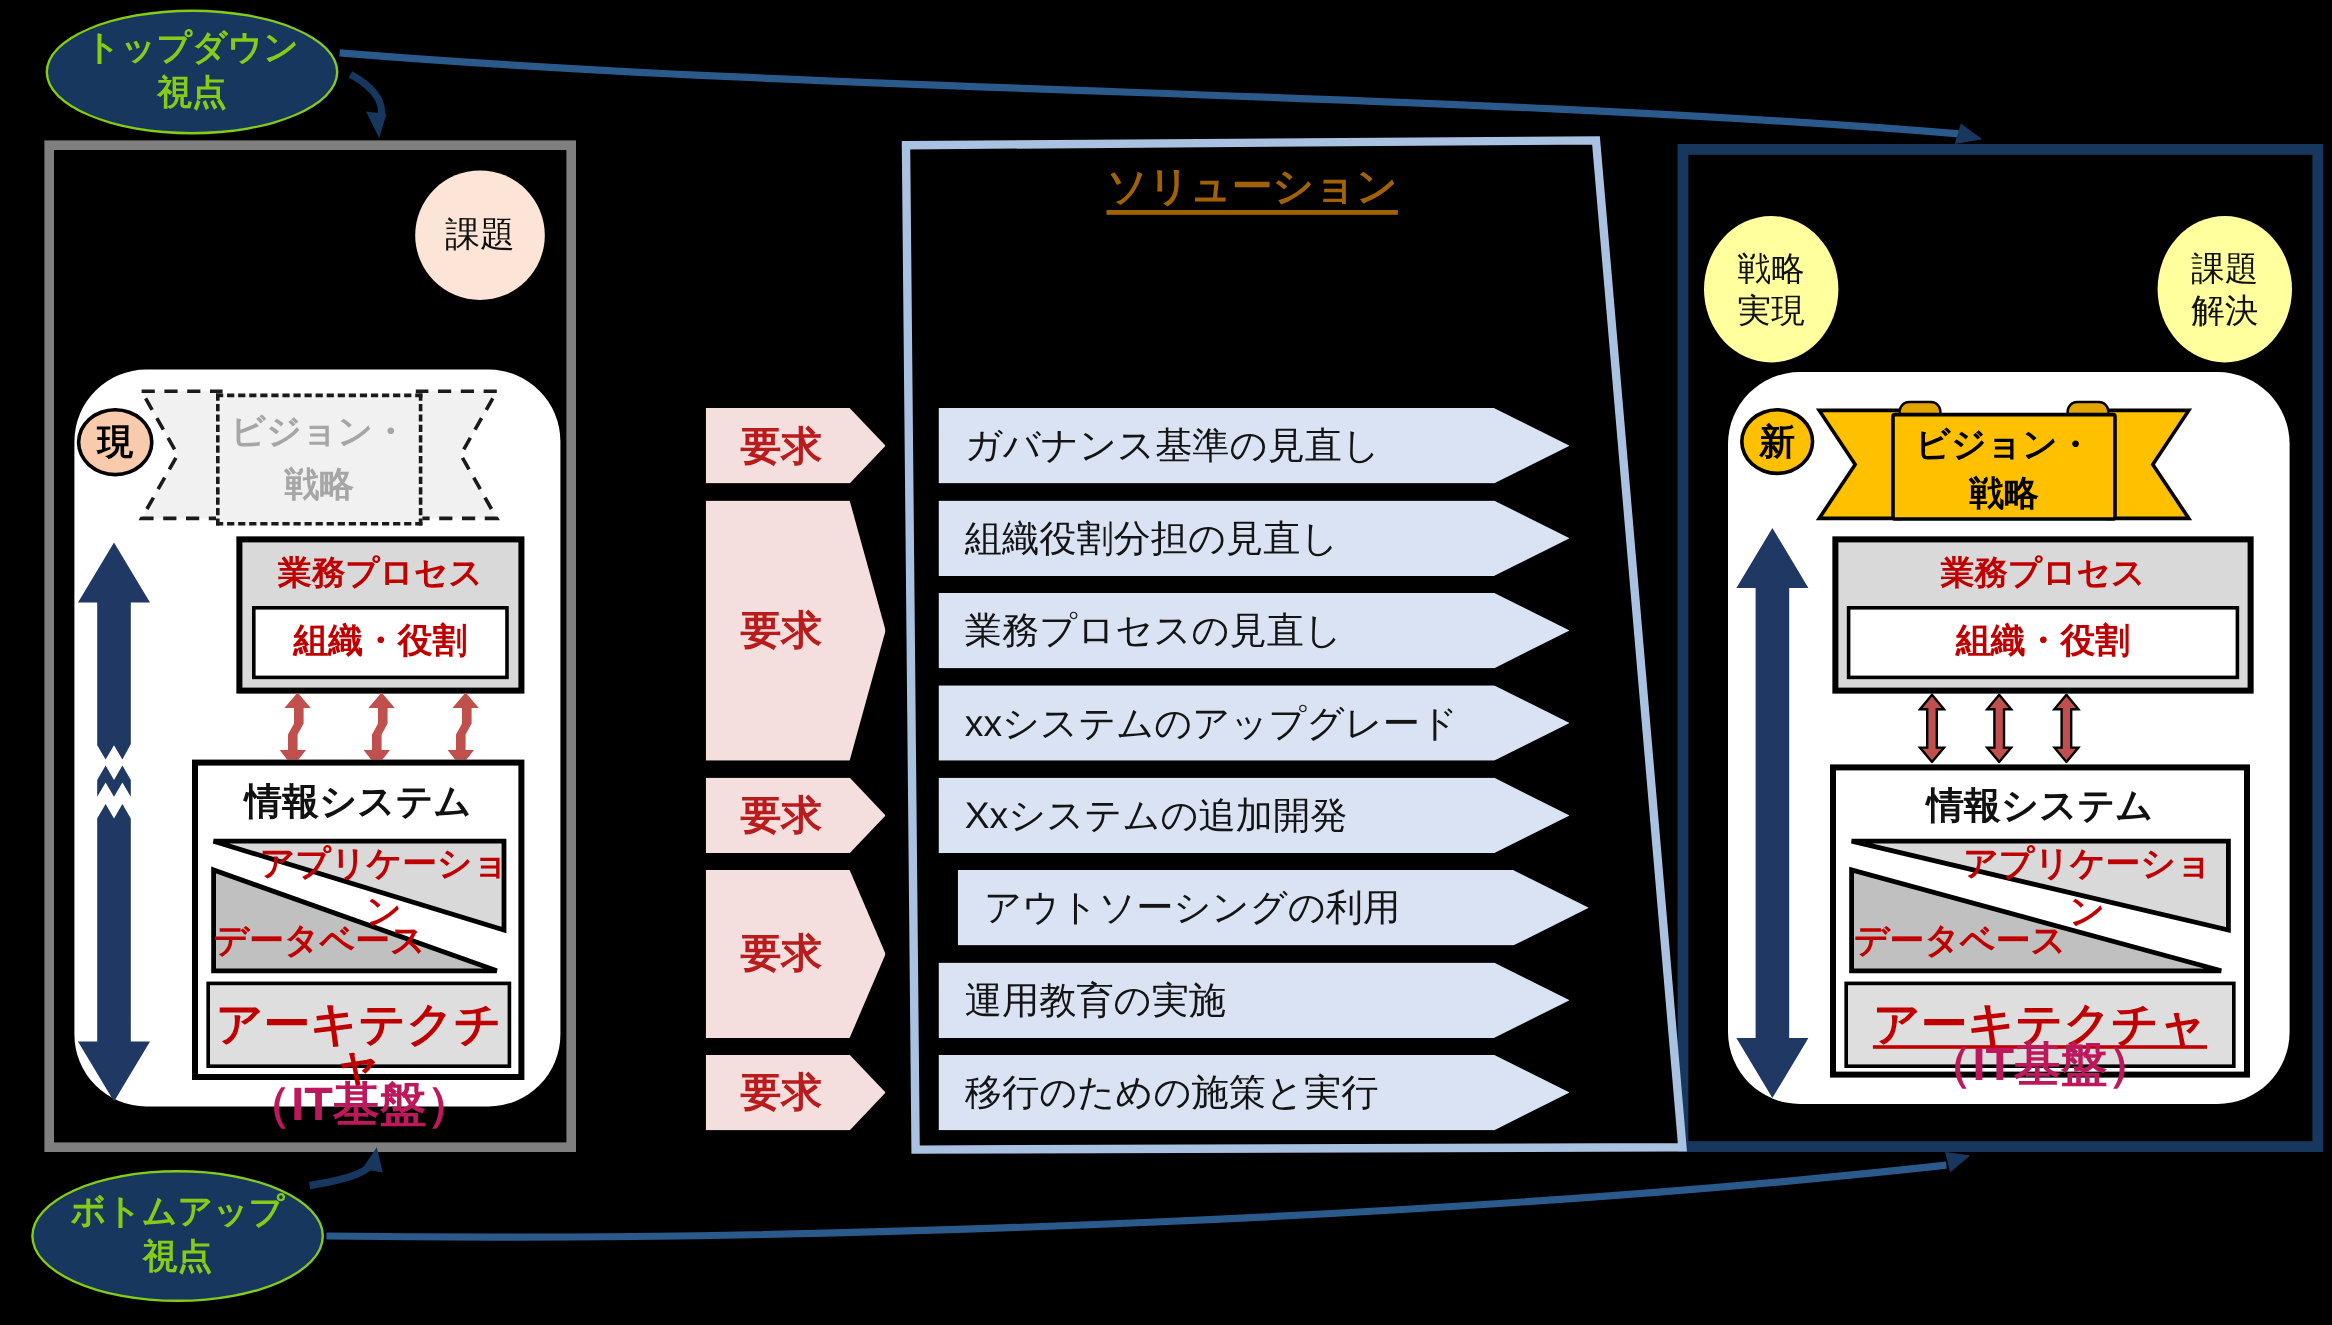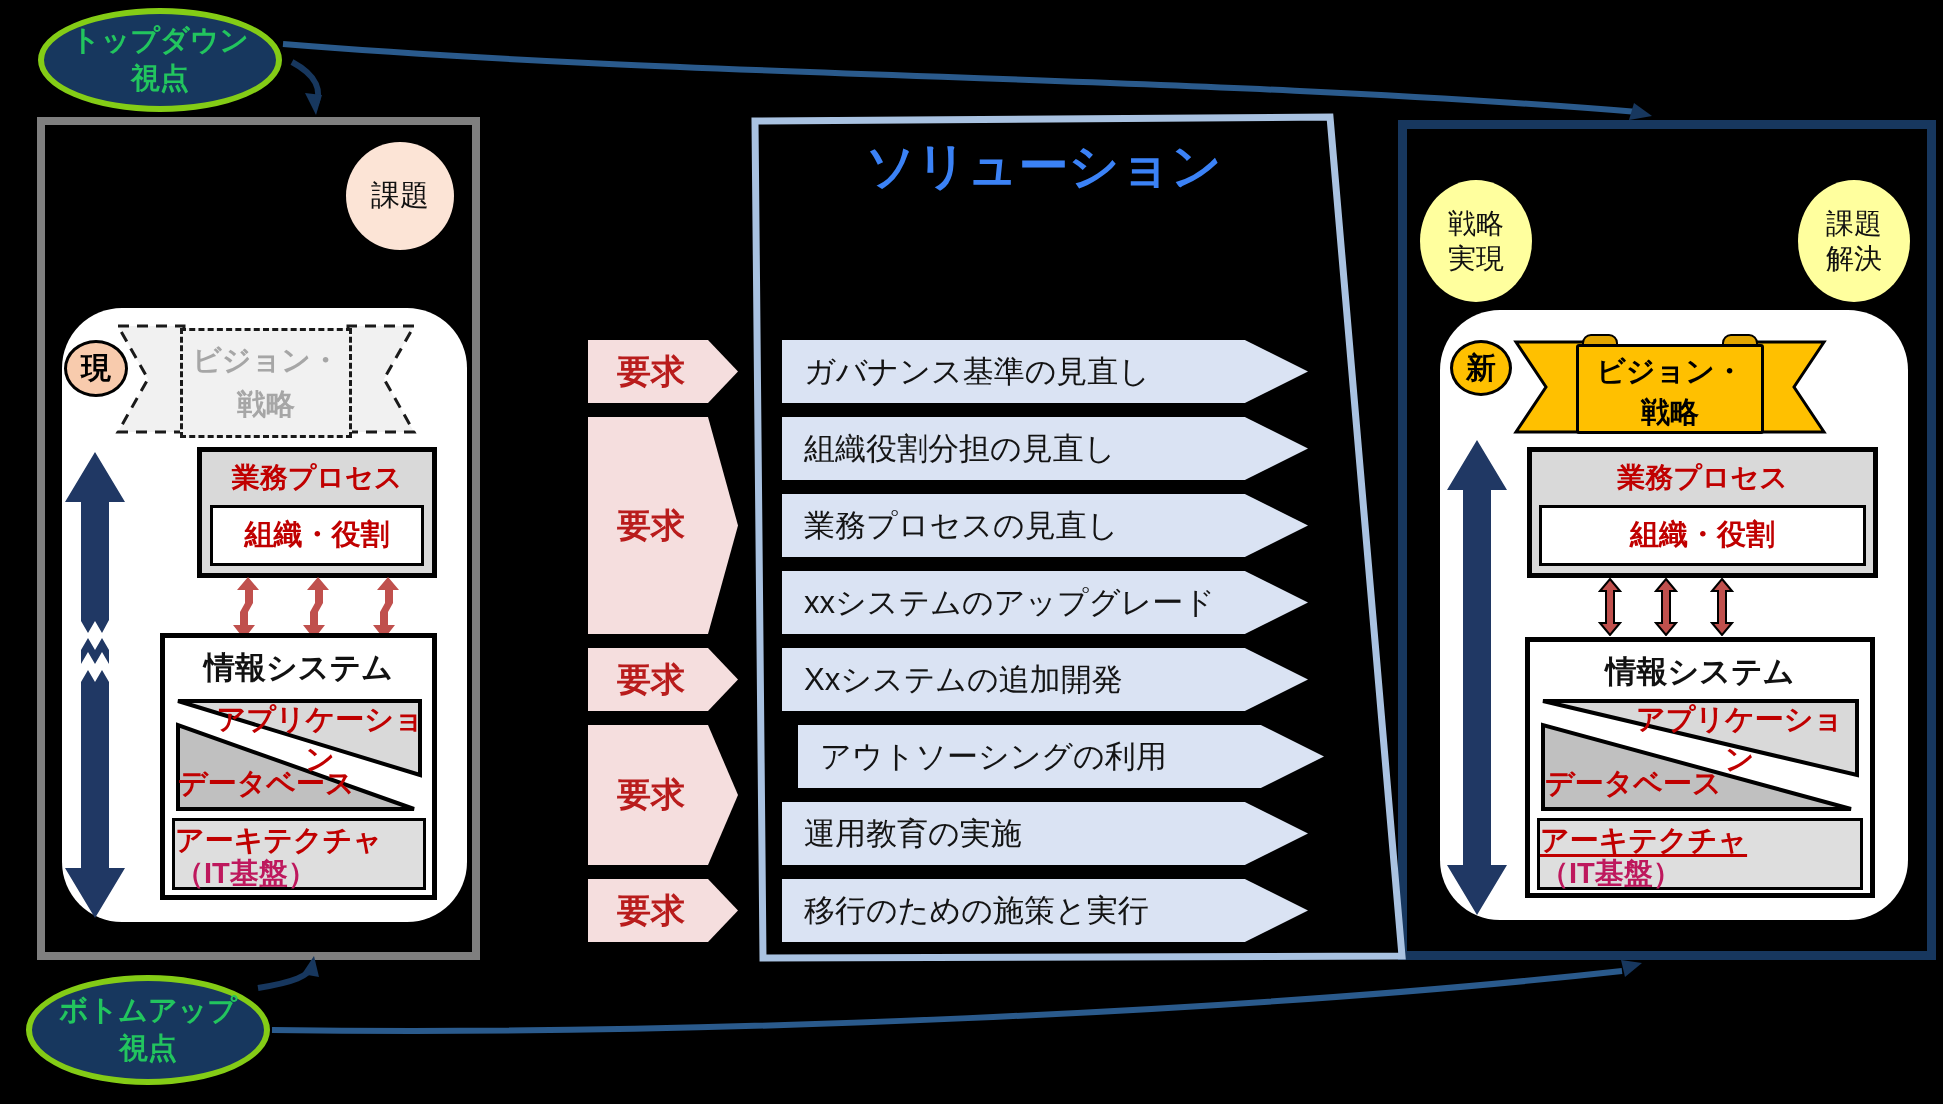--- a/index.html
+++ b/index.html
@@ -4,54 +4,54 @@
 <style>
   * { box-sizing: border-box; margin: 0; padding: 0; }
   html,body { background:#000; }
   .canvas {
     position: relative; width: 1943px; height: 1104px;
     background: #000; overflow: hidden;
     font-family: "Liberation Sans", sans-serif;
   }
   .abs { position: absolute; }
   .ellipse {
-    background:#17375E; border:6px solid #84cc16; border-radius:50%;
-    color:#22c55e; display:flex; flex-direction:column; align-items:center; justify-content:center;
+    background:#17375E; border:2px solid #84cc16; border-radius:50%;
+    color:#84cc16; display:flex; flex-direction:column; align-items:center; justify-content:center;
     font-size:29px; font-weight:600; line-height:1.3; text-align:center; z-index:3;
   }
   .panel { background:#000; z-index:1; }
   .panel-current { left:37px; top:117px; width:443px; height:843px; border:8px solid #7F7F7F; }
   .panel-new { left:1398px; top:120px; width:538px; height:840px; border:9px solid #17375E; }
   .white-card { background:#fff; border-radius:60px; z-index:2; }
   .badge { border-radius:50%; display:flex; flex-direction:column; align-items:center; justify-content:center; text-align:center; z-index:4; }
   .badge-issue { background:#FCE4D6; color:#111; font-size:29px; }
   .badge-yellow { background:#FFFF9E; color:#111; font-size:28px; line-height:1.25; }
   .badge-state { border:3px solid #000; font-size:30px; color:#000; font-weight:600; }
   .graybox { background:#D9D9D9; border:5px solid #000; text-align:center; z-index:4; }
   .whitebox { background:#fff; border:3px solid #000; text-align:center; z-index:5; }
   .red { color:#C00000; }
   .proc-title { font-size:28px; font-weight:600; padding-top:7px; }
   .org-label { font-size:29px; font-weight:600; line-height:52px; }
   .sysbox { background:#fff; border:5px solid #000; z-index:4; }
   .sys-title { font-size:31px; color:#111; text-align:center; padding-top:9px; font-weight:600; }
   .diag-label { font-size:29px; font-weight:600; z-index:6; }
-  .archbox { background:#DEDEDE; border:3px solid #000; text-align:left; z-index:5;
-             font-size:29px; font-weight:600; line-height:33px; padding-top:3px; }
+  .archbox { background:#DEDEDE; border:3px solid #000; text-align:center; z-index:5;
+             font-size:39px; font-weight:600; line-height:33px; padding-top:17px; }
   .arch-sub { color:#be185d; }
   .req {
     background:#F5DEDE; z-index:4;
     clip-path: polygon(0 0, 80% 0, 100% 50%, 80% 100%, 0 100%);
     display:flex; align-items:center; justify-content:center;
     font-size:34px; font-weight:bold; color:#b91c1c; padding-right:24px;
     left:588px; width:150px;
   }
   .sol-title {
     left:755px; top:133px; width:577px; text-align:center; z-index:4;
-    font-size:50px; font-weight:bold; color:#3b82f6;
-    text-underline-offset:8px; text-decoration-thickness:4px;
+    font-size:34px; font-weight:bold; color:#a16207;
+    text-decoration:underline; text-underline-offset:8px; text-decoration-thickness:4px;
   }
   .sol-item {
     left:782px; width:526px; height:63px; background:#DAE3F3; z-index:4;
     clip-path: polygon(0 0, 88% 0, 100% 50%, 88% 100%, 0 100%);
     display:flex; align-items:center; padding-left:22px;
     font-size:31px; color:#141414;
   }
   .ribbon-center-dashed {
     left:180px; top:328px; width:172px; height:110px; z-index:5;
     background:#F1F1F1; border:3px dashed #1a1a1a;

